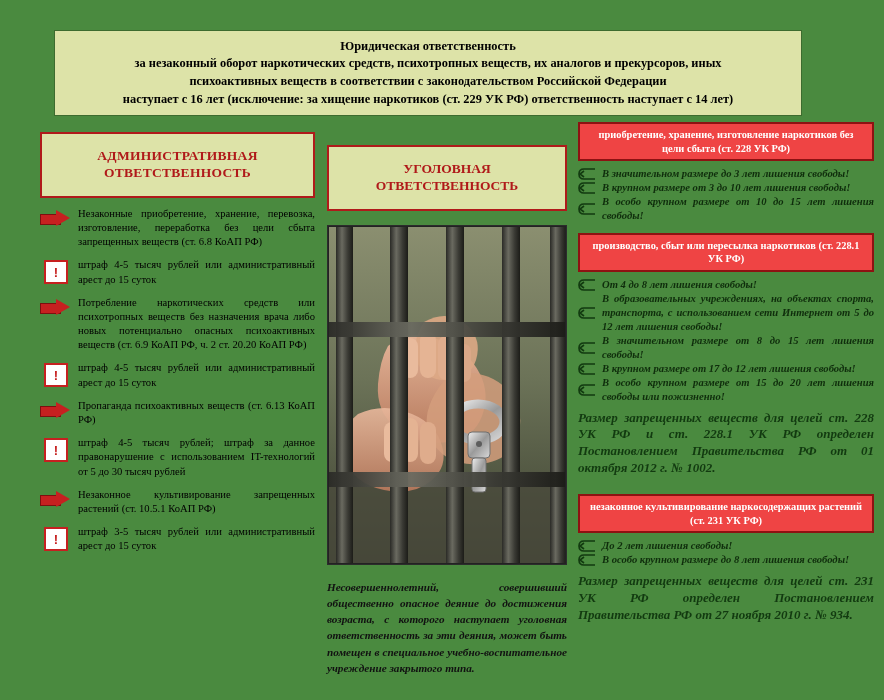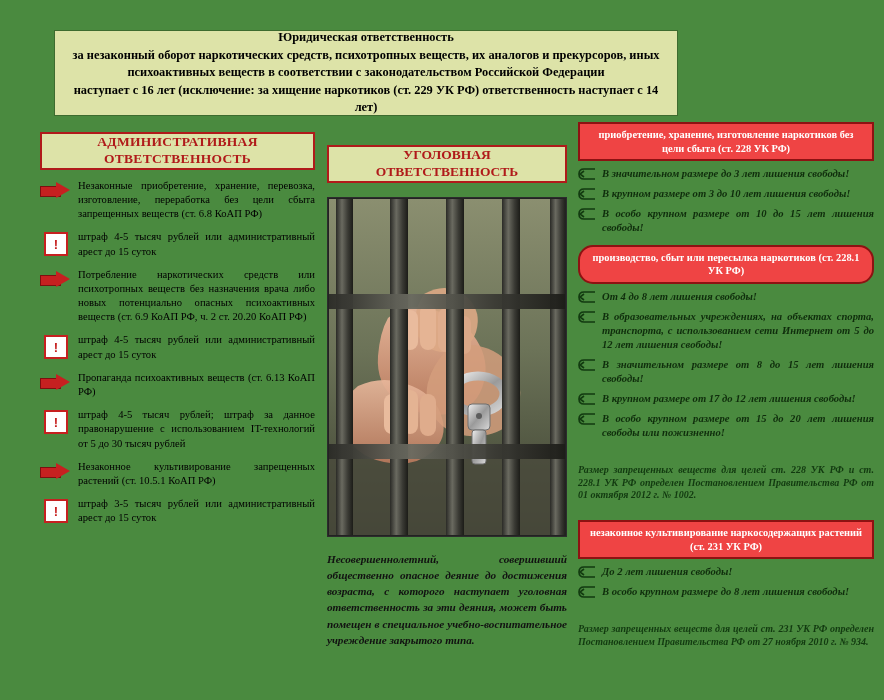--- a/index.html
+++ b/index.html
@@ -7,40 +7,40 @@
     width:884px;height:700px;
     background:#4a8a3f;
     font-family:"Liberation Serif", serif;
     overflow:hidden;
     position:relative;
   }
   .page{position:absolute;left:0;top:0;width:884px;height:700px;}
 
   
   .header{
-    position:absolute;left:54px;top:30px;width:624px;height:86px;
+    position:absolute;left:54px;top:30px;width:748px;height:86px;
     background:#dde3a8;border:1px solid #3d6b2f;
     box-sizing:border-box;
     display:flex;flex-direction:column;align-items:center;justify-content:center;
     padding:4px 10px;
   }
   .header div{
     font-weight:bold;font-size:12.4px;color:#000;text-align:center;line-height:1.42;
   }
 
   
   .col-left{position:absolute;left:40px;top:132px;width:275px;}
   .col-mid{position:absolute;left:327px;top:145px;width:240px;}
   .col-right{position:absolute;left:578px;top:122px;width:296px;}
 
   
   .title-box{
     background:#dde3a8;border:2px solid #b01a1a;box-sizing:border-box;
     text-align:center;color:#b01a1a;font-weight:bold;
-    padding:0 4px;line-height:1.25;
+    padding:14px 4px;line-height:1.25;
   }
   .title-admin{font-size:13.5px;letter-spacing:.3px;}
   .title-crim{font-size:13.5px;}
 
   .red-band{
     background:#ef4444;border:2px solid #8d1212;box-sizing:border-box;
     color:#fff;font-weight:bold;font-size:10.4px;text-align:center;
     padding:4px 6px;line-height:1.3;
   }
 
@@ -77,28 +77,28 @@
     border:1px solid #2c2c2c;box-sizing:border-box;
     position:relative;overflow:hidden;background:#6f7a5e;
   }
   .note{
     margin-top:14px;font-size:11.2px;line-height:1.45;text-align:justify;
     font-style:italic;font-weight:bold;color:#111;
   }
 
   
   .rlist{margin-top:6px;}
-  .ritem{display:flex;align-items:flex-start;margin-top:6px;}
+  .ritem{display:flex;align-items:center;}
   .ritem .hand{flex:0 0 20px;margin-right:4px;padding-top:1px;}
   .ritem .rtxt{
     flex:1;font-size:10.6px;line-height:1.32;text-align:justify;
     font-style:italic;font-weight:bold;color:#0f2d0c;
   }
   .fineprint{
-    margin-top:24px;font-size:10px;line-height:1.28;text-align:justify;
+    margin-top:6px;font-size:13px;line-height:1.28;text-align:justify;
     font-style:italic;font-weight:bold;color:#123a10;
   }
   svg{display:block;}
 </style>
 </head>
 <body>
 
 <div class="page">
 
   <div class="header">
@@ -265,21 +265,21 @@
         <div class="hand">
           <svg width="18" height="13" viewBox="0 0 18 13">
               <path d="M17 1 L6 1 Q1 1 1 6 Q1 11 6 11 L17 11" fill="none" stroke="#123a10" stroke-width="1.6"></path>
               <path d="M6 3 L2 6 L6 9" fill="none" stroke="#123a10" stroke-width="1.6"></path>
             </svg>
         </div>
         <div class="rtxt">В особо крупном размере от 10 до 15 лет лишения свободы!</div>
       </div>
     </div>
 
-    <div class="red-band" style="margin-top:10px;border-radius:15px;">производство, сбыт или пересылка наркотиков (ст. 228.1 УК РФ)</div>
+    <div class="red-band" style="margin-top:10px;">производство, сбыт или пересылка наркотиков (ст. 228.1 УК РФ)</div>
     <div class="rlist">
       <div class="ritem">
         <div class="hand">
           <svg width="18" height="13" viewBox="0 0 18 13">
               <path d="M17 1 L6 1 Q1 1 1 6 Q1 11 6 11 L17 11" fill="none" stroke="#123a10" stroke-width="1.6"></path>
               <path d="M6 3 L2 6 L6 9" fill="none" stroke="#123a10" stroke-width="1.6"></path>
             </svg>
         </div>
         <div class="rtxt">От 4 до 8 лет лишения свободы!</div>
       </div>

